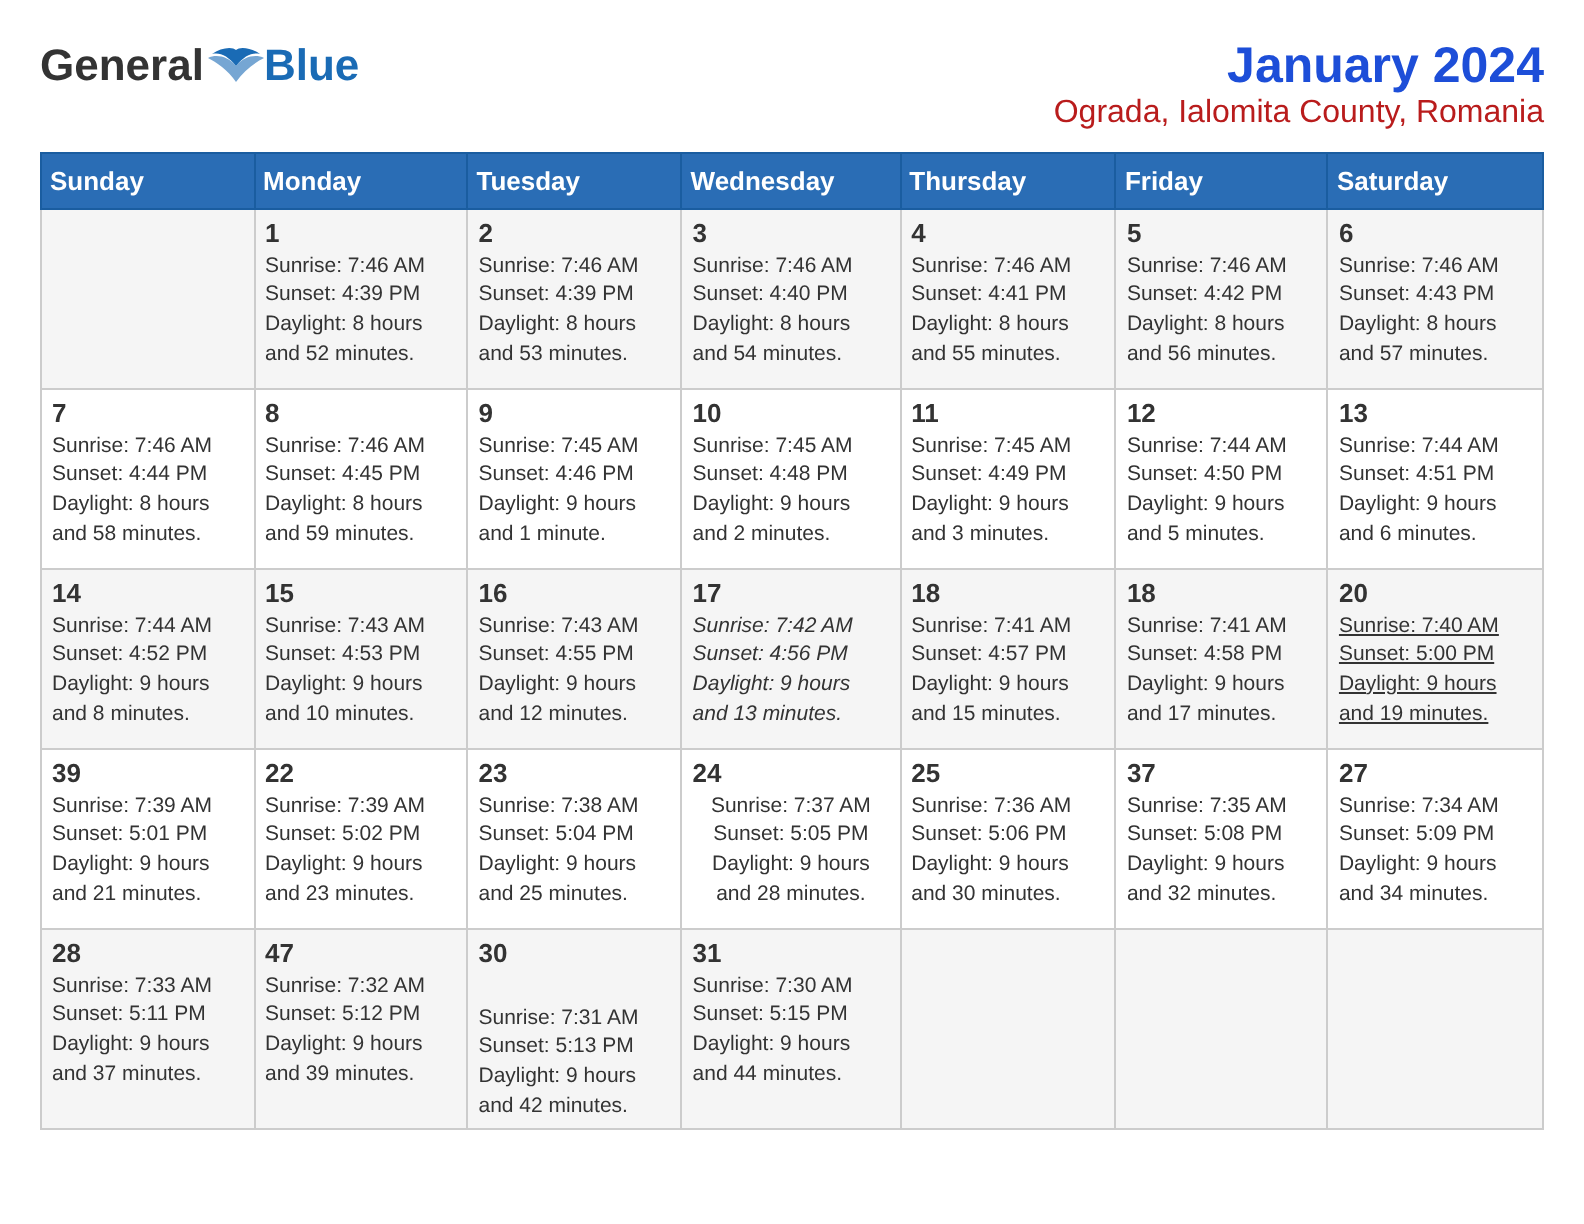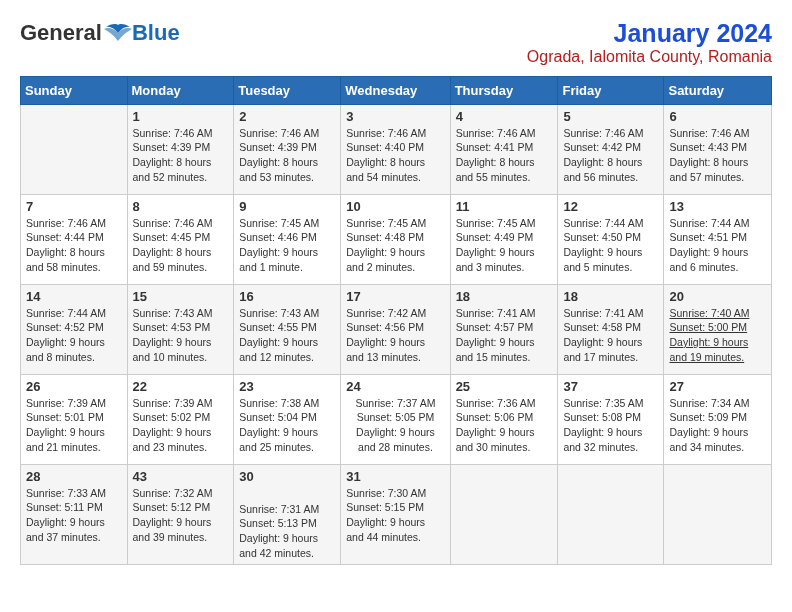--- a/index.html
+++ b/index.html
@@ -238,21 +238,21 @@
         </td>
         <td>
           <span class="day-number">16</span>
           <div class="day-info" style="white-space: pre-line;">Sunrise: 7:43 AM
 Sunset: 4:55 PM
 Daylight: 9 hours
 and 12 minutes.</div>
         </td>
         <td>
           <span class="day-number">17</span>
-          <div class="day-info" style="white-space: pre-line;">Sunrise: 7:42 AM
+          <div class="day-info" style="white-space: pre-line; font-style: italic;">Sunrise: 7:42 AM
 Sunset: 4:56 PM
 Daylight: 9 hours
 and 13 minutes.</div>
         </td>
         <td>
           <span class="day-number">18</span>
           <div class="day-info" style="white-space: pre-line;">Sunrise: 7:41 AM
 Sunset: 4:57 PM
 Daylight: 9 hours
 and 15 minutes.</div>
@@ -267,21 +267,21 @@
         <td>
           <span class="day-number">20</span>
           <div class="day-info" style="white-space: pre-line; text-decoration: underline;">Sunrise: 7:40 AM
 Sunset: 5:00 PM
 Daylight: 9 hours
 and 19 minutes.</div>
         </td>
       </tr>
       <tr>
         <td>
-          <span class="day-number">26</span>
+          <span class="day-number">39</span>
           <div class="day-info" style="white-space: pre-line;">Sunrise: 7:39 AM
 Sunset: 5:01 PM
 Daylight: 9 hours
 and 21 minutes.</div>
         </td>
         <td>
           <span class="day-number">22</span>
           <div class="day-info" style="white-space: pre-line;">Sunrise: 7:39 AM
 Sunset: 5:02 PM
 Daylight: 9 hours
@@ -325,21 +325,21 @@
       </tr>
       <tr>
         <td>
           <span class="day-number">28</span>
           <div class="day-info" style="white-space: pre-line;">Sunrise: 7:33 AM
 Sunset: 5:11 PM
 Daylight: 9 hours
 and 37 minutes.</div>
         </td>
         <td>
-          <span class="day-number">43</span>
+          <span class="day-number">47</span>
           <div class="day-info" style="white-space: pre-line;">Sunrise: 7:32 AM
 Sunset: 5:12 PM
 Daylight: 9 hours
 and 39 minutes.</div>
         </td>
         <td>
           <span class="day-number">30</span>
           <div class="day-info" style="white-space: pre-line; margin-top: 18px;">Sunrise: 7:31 AM
 Sunset: 5:13 PM
 Daylight: 9 hours

